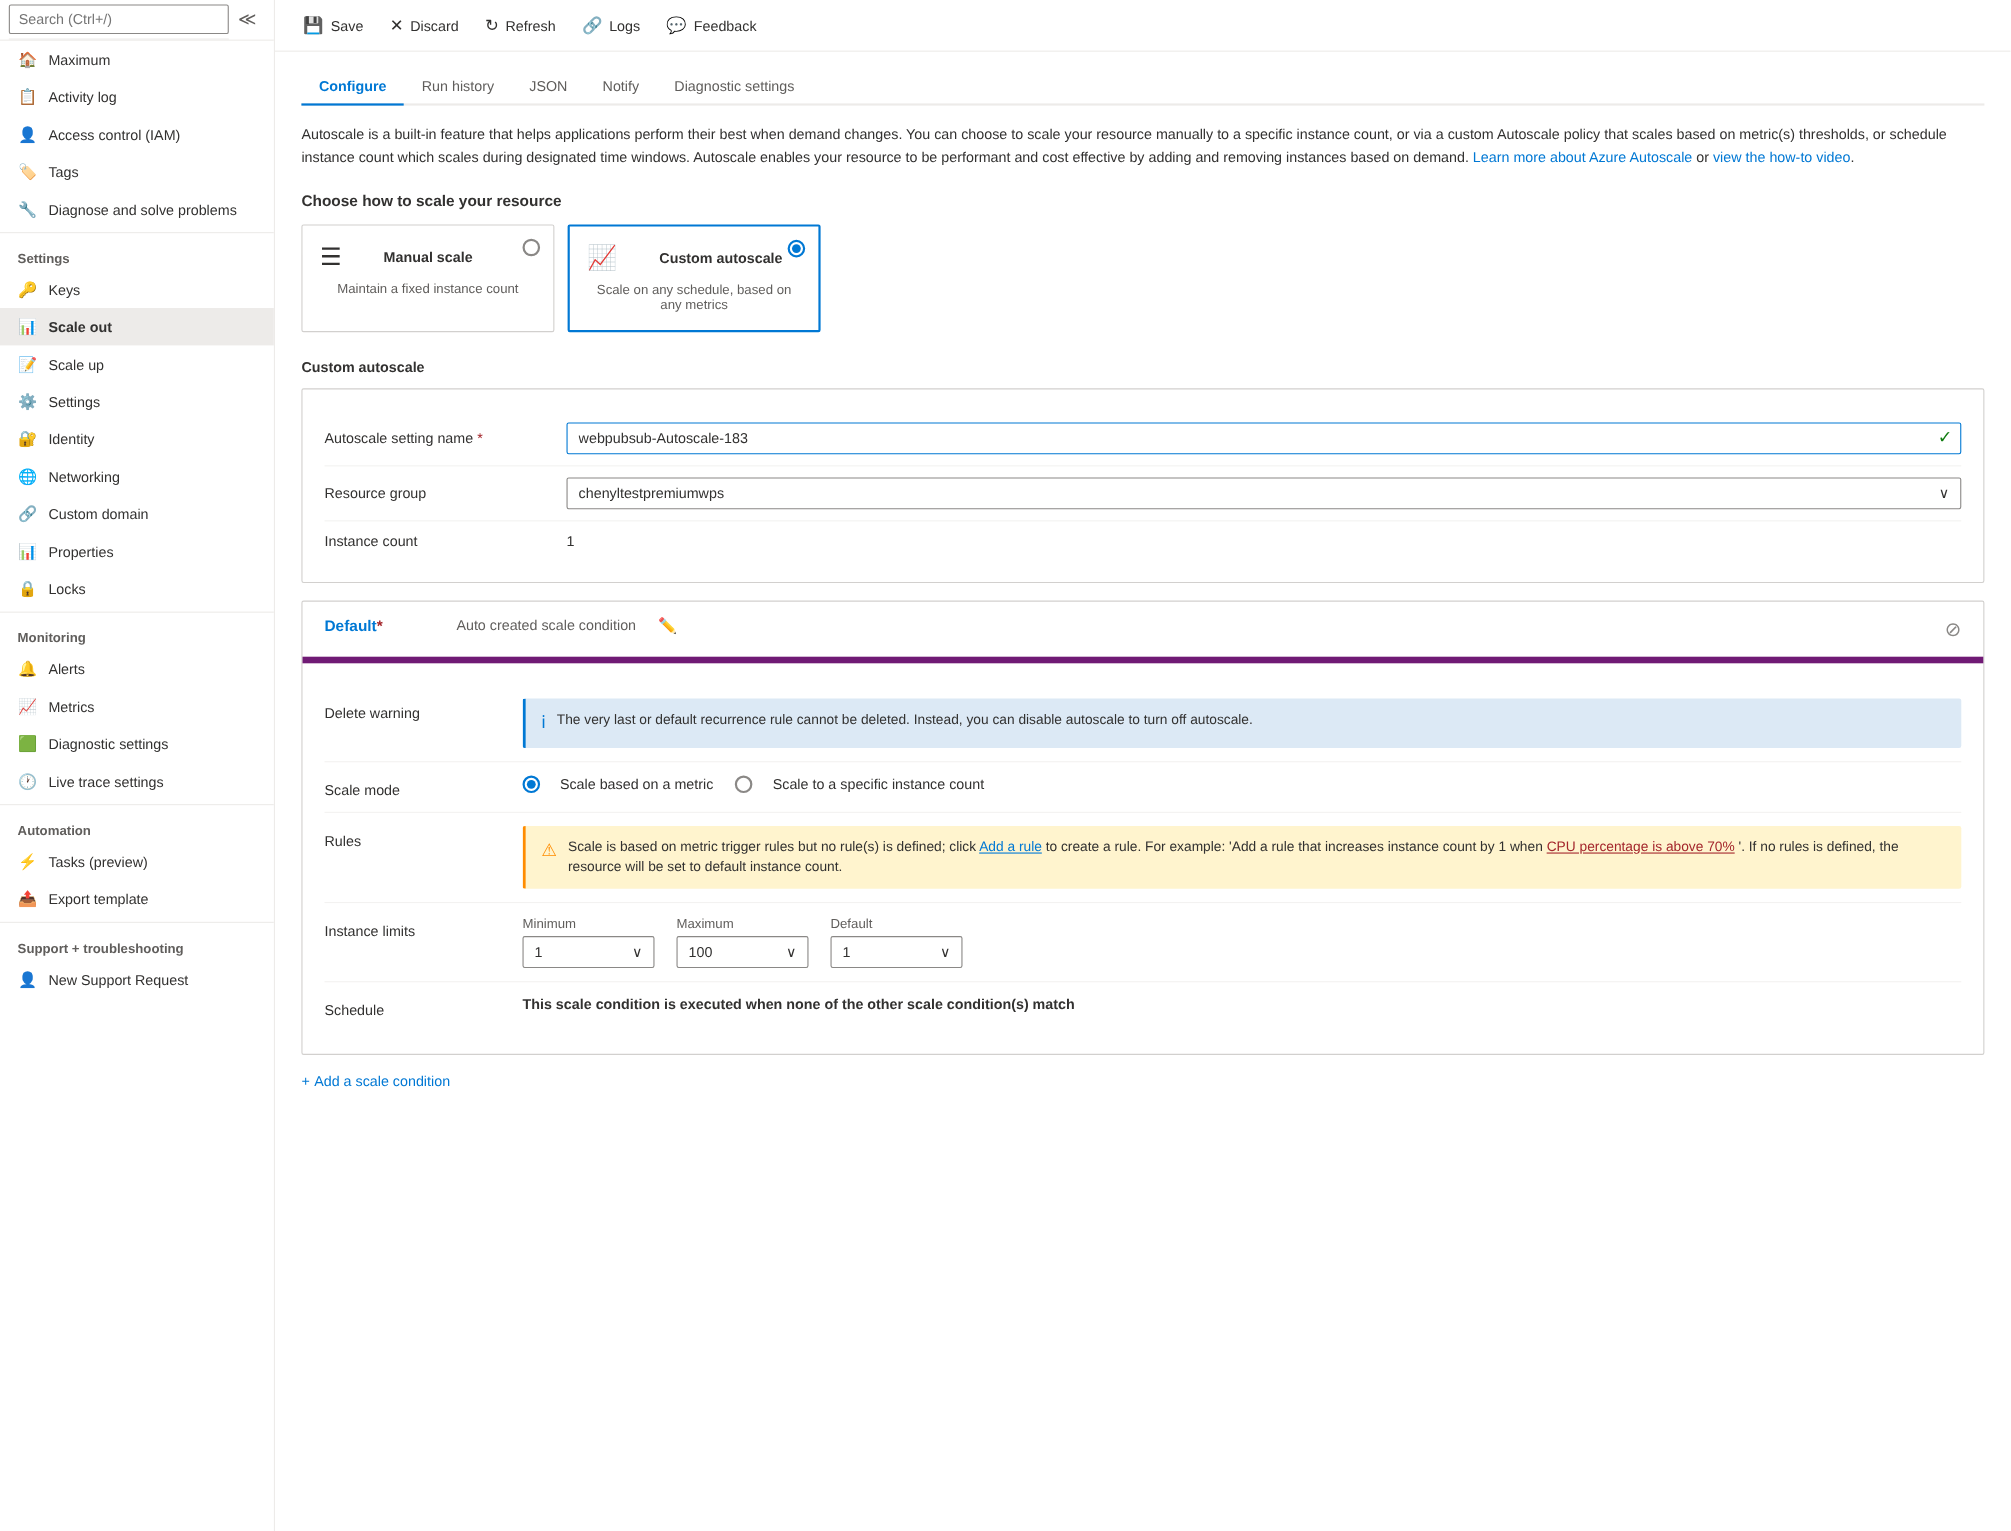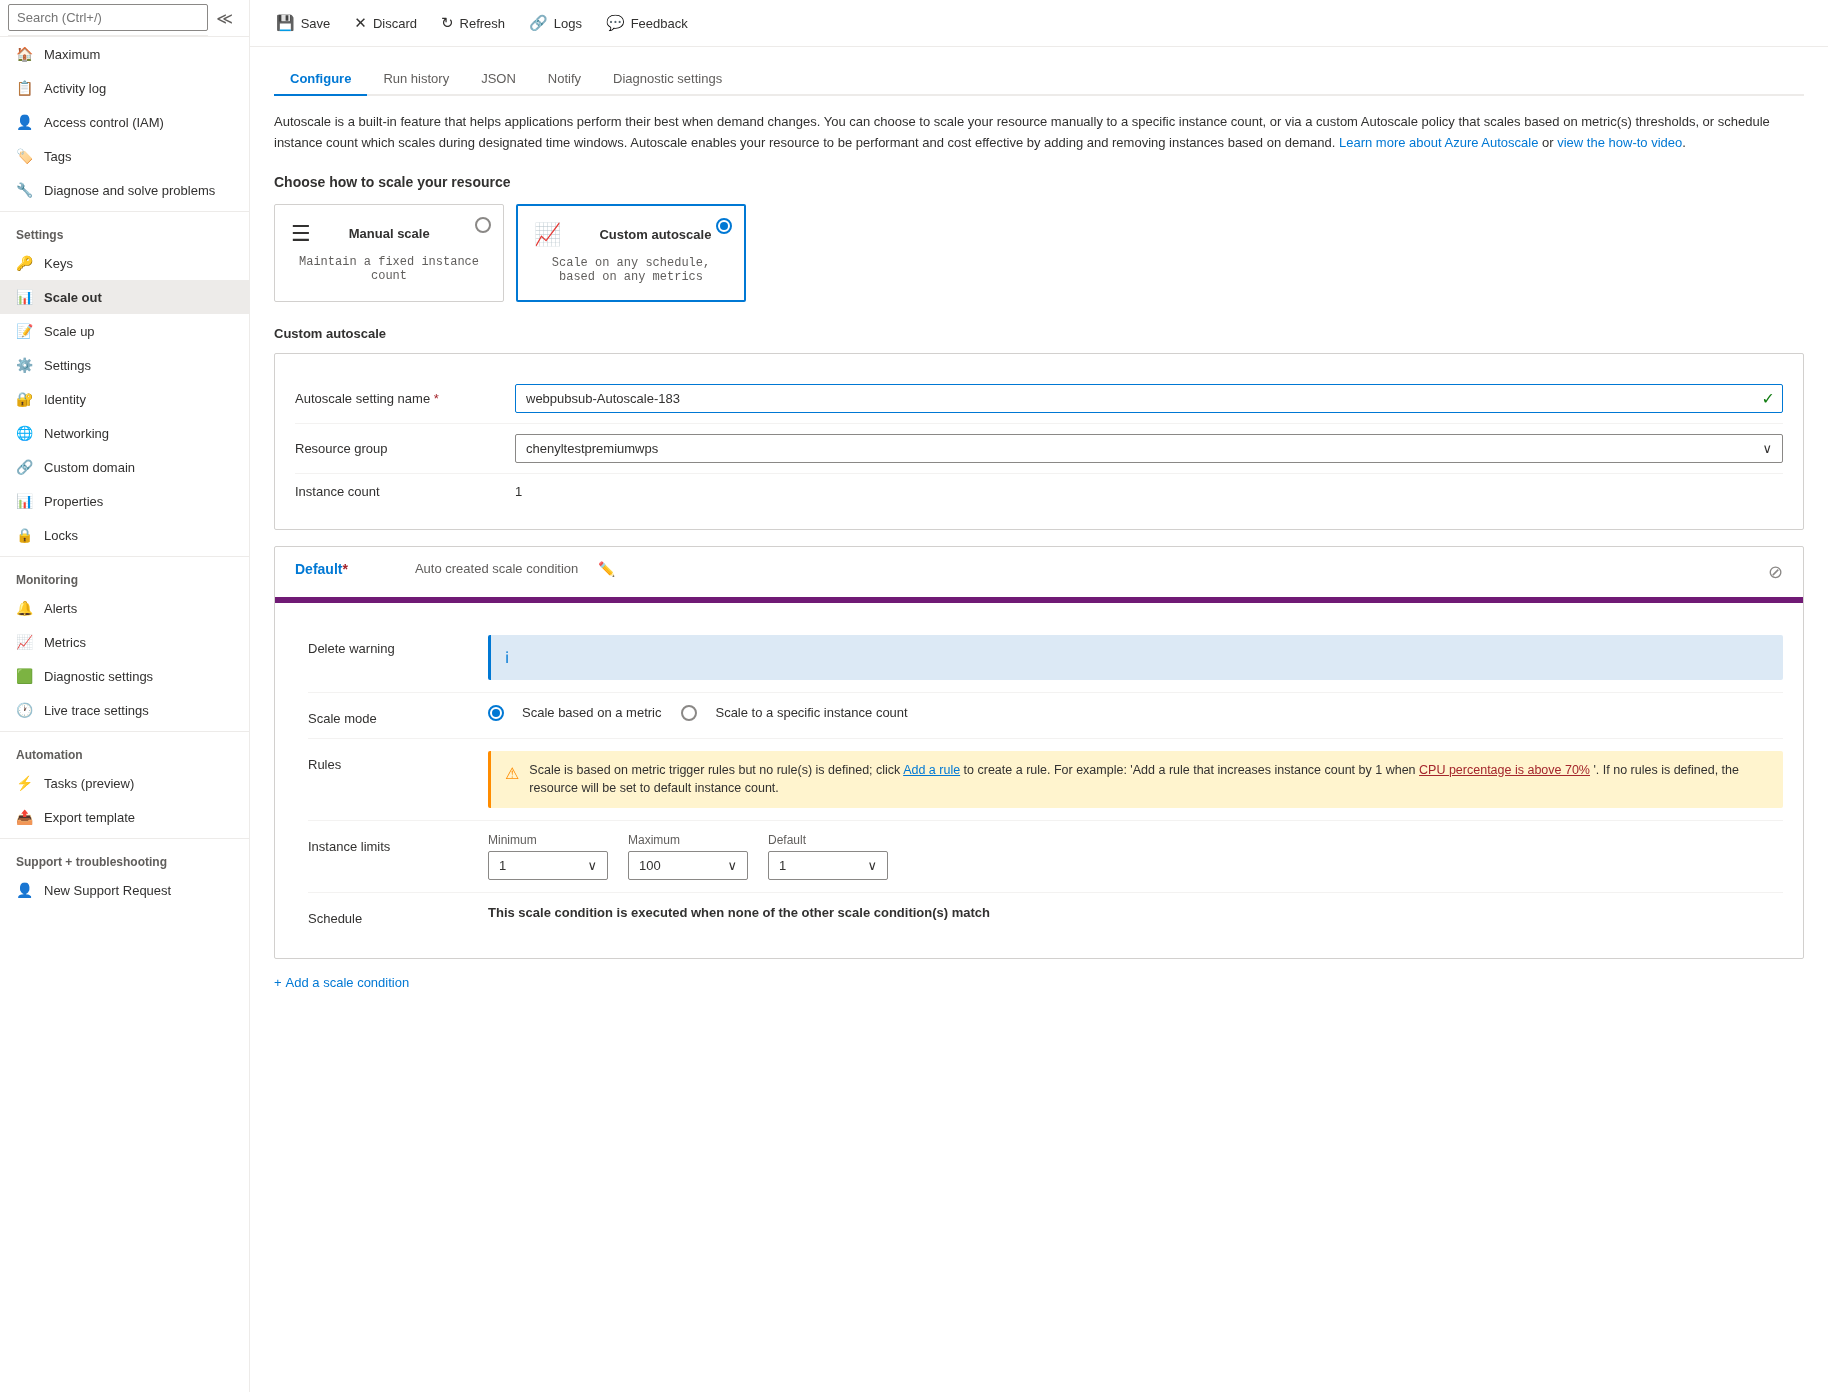--- a/index.html
+++ b/index.html
@@ -34,21 +34,21 @@
     .description a { color: #0078d4; text-decoration: none; }
 
     
     .section-title { font-size: 14px; font-weight: 600; margin-bottom: 14px; }
     .scale-options { display: flex; gap: 12px; margin-bottom: 24px; }
     .scale-card { border: 1px solid #d2d0ce; border-radius: 2px; padding: 16px; width: 230px; cursor: pointer; display: flex; flex-direction: column; gap: 8px; background: #fff; position: relative; }
     .scale-card.selected { border: 2px solid #0078d4; }
     .scale-card-header { display: flex; align-items: center; gap: 8px; }
     .scale-card-radio { position: absolute; top: 12px; right: 12px; }
     .scale-card-title { font-weight: 600; font-size: 13px; padding-left: 30px; }
-    .scale-card-desc { font-size: 12px; color: #605e5c; text-align: center; font-family: Liberation Mono, monospace; }
+    .scale-card-desc { font-size: 12px; color: #605e5c; text-align: center; }
     .autoscale-label { font-size: 13px; font-weight: 600; margin-bottom: 12px; color: #323130; }
     .form-card { border: 1px solid #d2d0ce; border-radius: 2px; padding: 20px; margin-bottom: 16px; }
     .form-row { display: flex; align-items: center; padding: 10px 0; border-bottom: 1px solid #f3f2f1; }
     .form-row:last-child { border-bottom: none; }
     .form-label { width: 220px; font-size: 13px; color: #323130; flex-shrink: 0; }
     .required-star { color: #a4262c; }
     .form-value { flex: 1; }
     .text-input { width: 100%; border: 1px solid #0078d4; border-radius: 2px; padding: 6px 10px; font-size: 13px; color: #323130; outline: none; }
     .text-input-valid { border-color: #0078d4; }
     .checkmark { color: #107c10; float: right; font-size: 16px; }
@@ -56,21 +56,21 @@
 
     
     .condition-card { border: 1px solid #d2d0ce; border-radius: 2px; padding: 0; margin-bottom: 16px; }
     .condition-header { display: flex; gap: 20px; padding: 14px 20px; border-bottom: 6px solid #701a75; }
     .condition-title { color: #0078d4; font-weight: 600; font-size: 14px; }
     .condition-subtitle { font-size: 13px; color: #605e5c; margin-left: 47px; }
     .edit-icon { color: #0078d4; cursor: pointer; font-size: 14px; }
     .delete-icon { margin-left: auto; color: #8a8886; cursor: pointer; font-size: 18px; }
 
     .condition-body { padding: 20px; }
-    .condition-row { display: flex; align-items: flex-start; padding: 12px 0; border-bottom: 1px solid #f3f2f1; margin-left: 13px; }
+    .condition-row { display: flex; align-items: flex-start; padding: 12px 0; border-bottom: 1px solid #f3f2f1; }
     .condition-row:last-child { border-bottom: none; }
     .condition-label { width: 180px; font-size: 13px; flex-shrink: 0; padding-top: 6px; }
 
     
     .info-box { background: #dce9f5; border-left: 3px solid #0078d4; padding: 10px 14px; border-radius: 2px; display: flex; align-items: flex-start; gap: 10px; font-size: 12.5px; color: #323130; line-height: 1.5; }
     .info-box .info-icon { color: #0078d4; font-size: 16px; flex-shrink: 0; margin-top: 1px; }
     .warning-box { background: #fff4ce; border-left: 3px solid #ff8c00; padding: 10px 14px; border-radius: 2px; display: flex; align-items: flex-start; gap: 10px; font-size: 12.5px; color: #323130; line-height: 1.5; }
     .warning-box .warn-icon { color: #ff8c00; font-size: 16px; flex-shrink: 0; margin-top: 1px; }
 
     
@@ -311,20 +311,21 @@
         <span class="edit-icon">✏️</span>
         <span class="delete-icon">⊘</span>
       </div>
       <div class="condition-body">
 
         <div class="condition-row">
           <div class="condition-label">Delete warning</div>
           <div style="flex:1;">
             <div class="info-box">
               <span class="info-icon">ℹ</span>
+              <span>The very last or default recurrence rule cannot be deleted. Instead, you can disable autoscale to turn off autoscale.</span>
             </div>
           </div>
         </div>
 
         <div class="condition-row">
           <div class="condition-label">Scale mode</div>
           <div class="radio-group">
             <label class="radio-option">
               <div class="radio-circle selected"></div>
               <span>Scale based on a metric</span>

